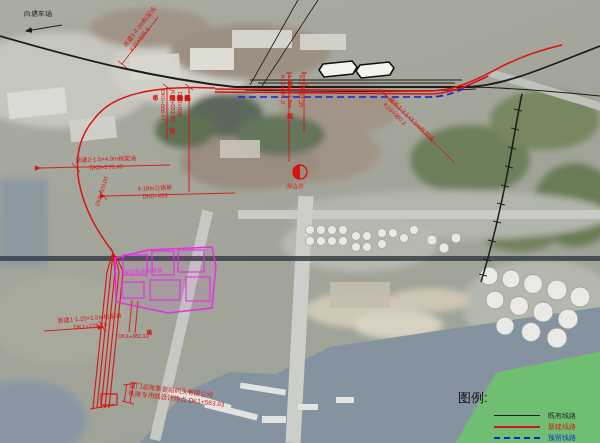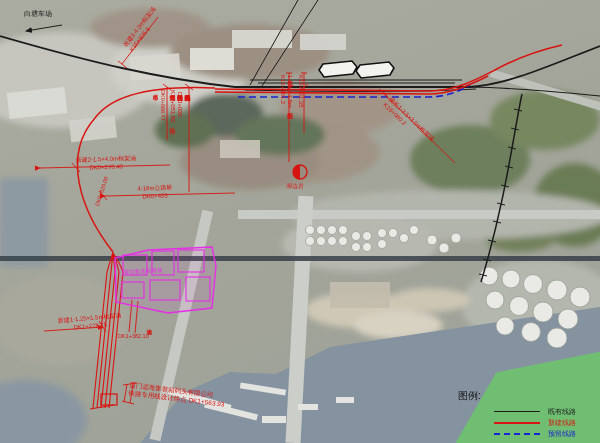--- a/index.html
+++ b/index.html
@@ -19,21 +19,21 @@
   .center{text-align:center;}
   .legend-area{
     position:absolute;left:430px;top:345px;width:170px;height:98px;
     background:#6ec26e;opacity:.93;
     clip-path:polygon(100% 7%, 39% 28%, 15% 100%, 100% 100%);
     z-index:20;
   }
   .legend{
     position:absolute;left:458px;top:389px;z-index:40;font-size:7px;color:#111;
   }
-  .legend-title{font-size:10px;margin-bottom:3px;color:#111;}
+  .legend-title{font-size:13px;margin-bottom:3px;color:#111;}
   .legend-row{display:flex;align-items:center;height:11px;margin-left:36px;}
   .legend-line{width:46px;height:0;margin-right:8px;}
   .l-exist{border-top:1.6px solid #1c1c1c;}
   .l-new{border-top:2px solid #d81410;}
   .l-res{border-top:2px dashed #1822cf;}
   .t-exist{color:#1c1c1c;}
   .t-new{color:#d81410;}
   .t-res{color:#1822cf;}
 </style>
 </head>

